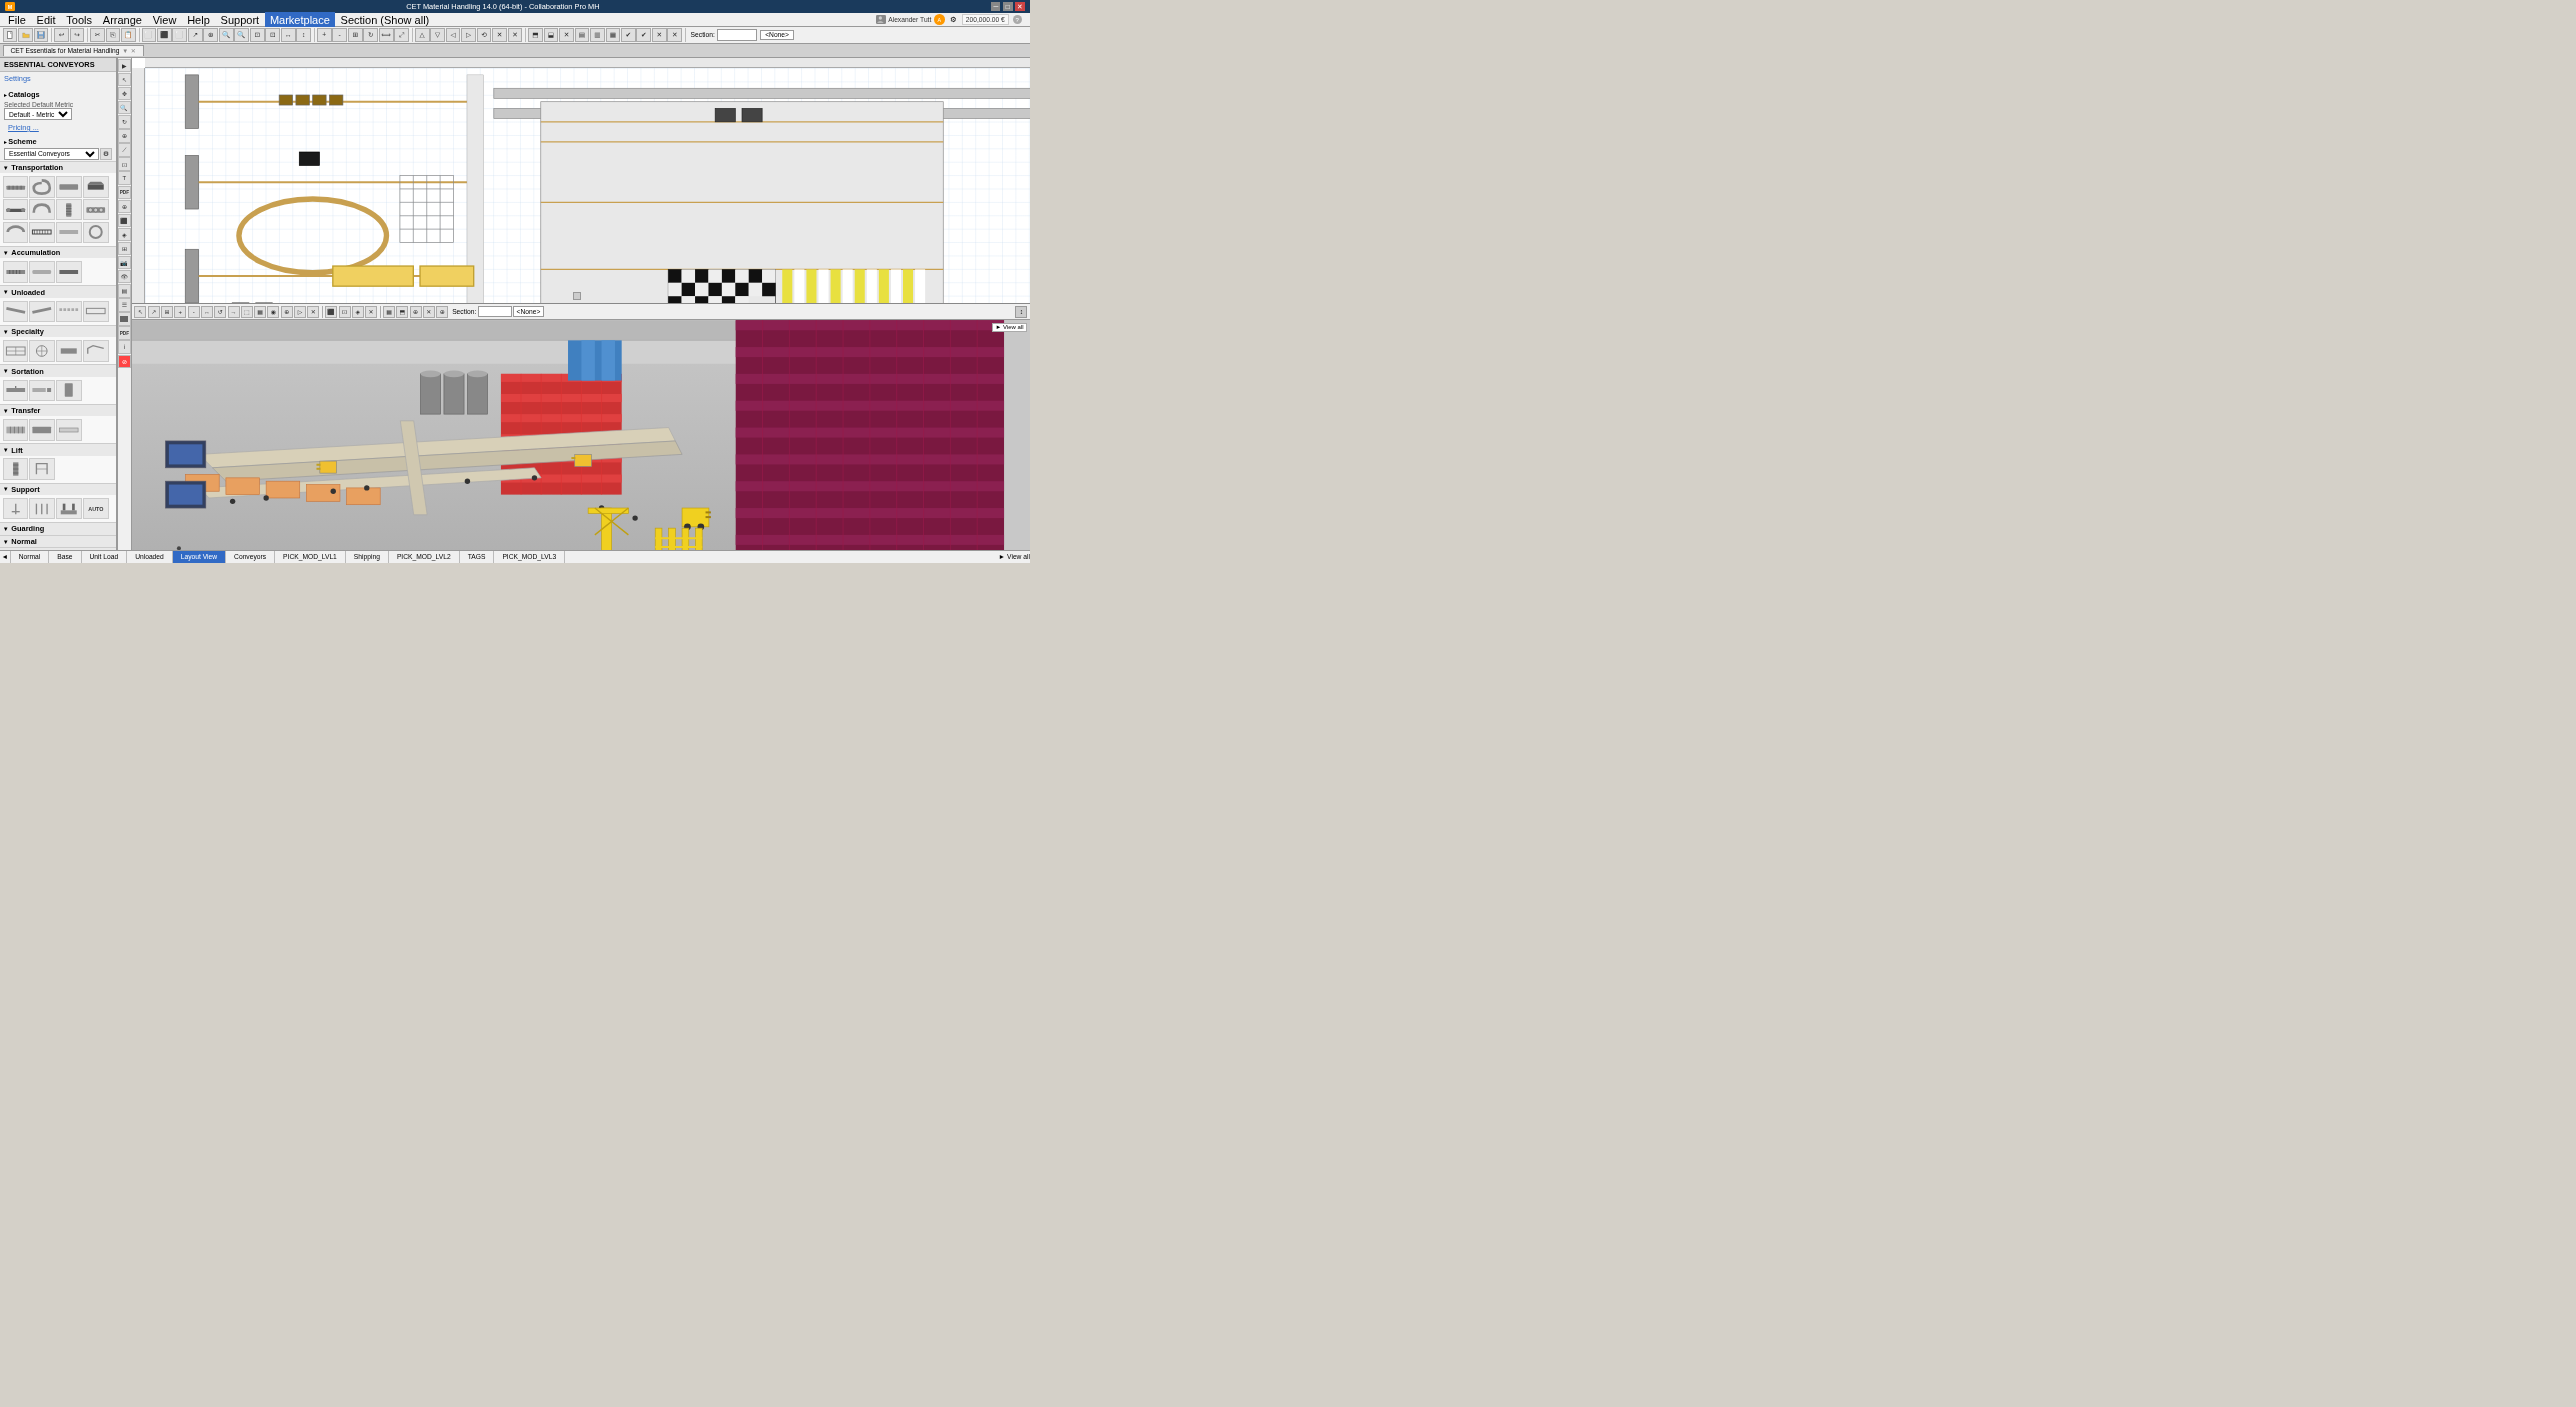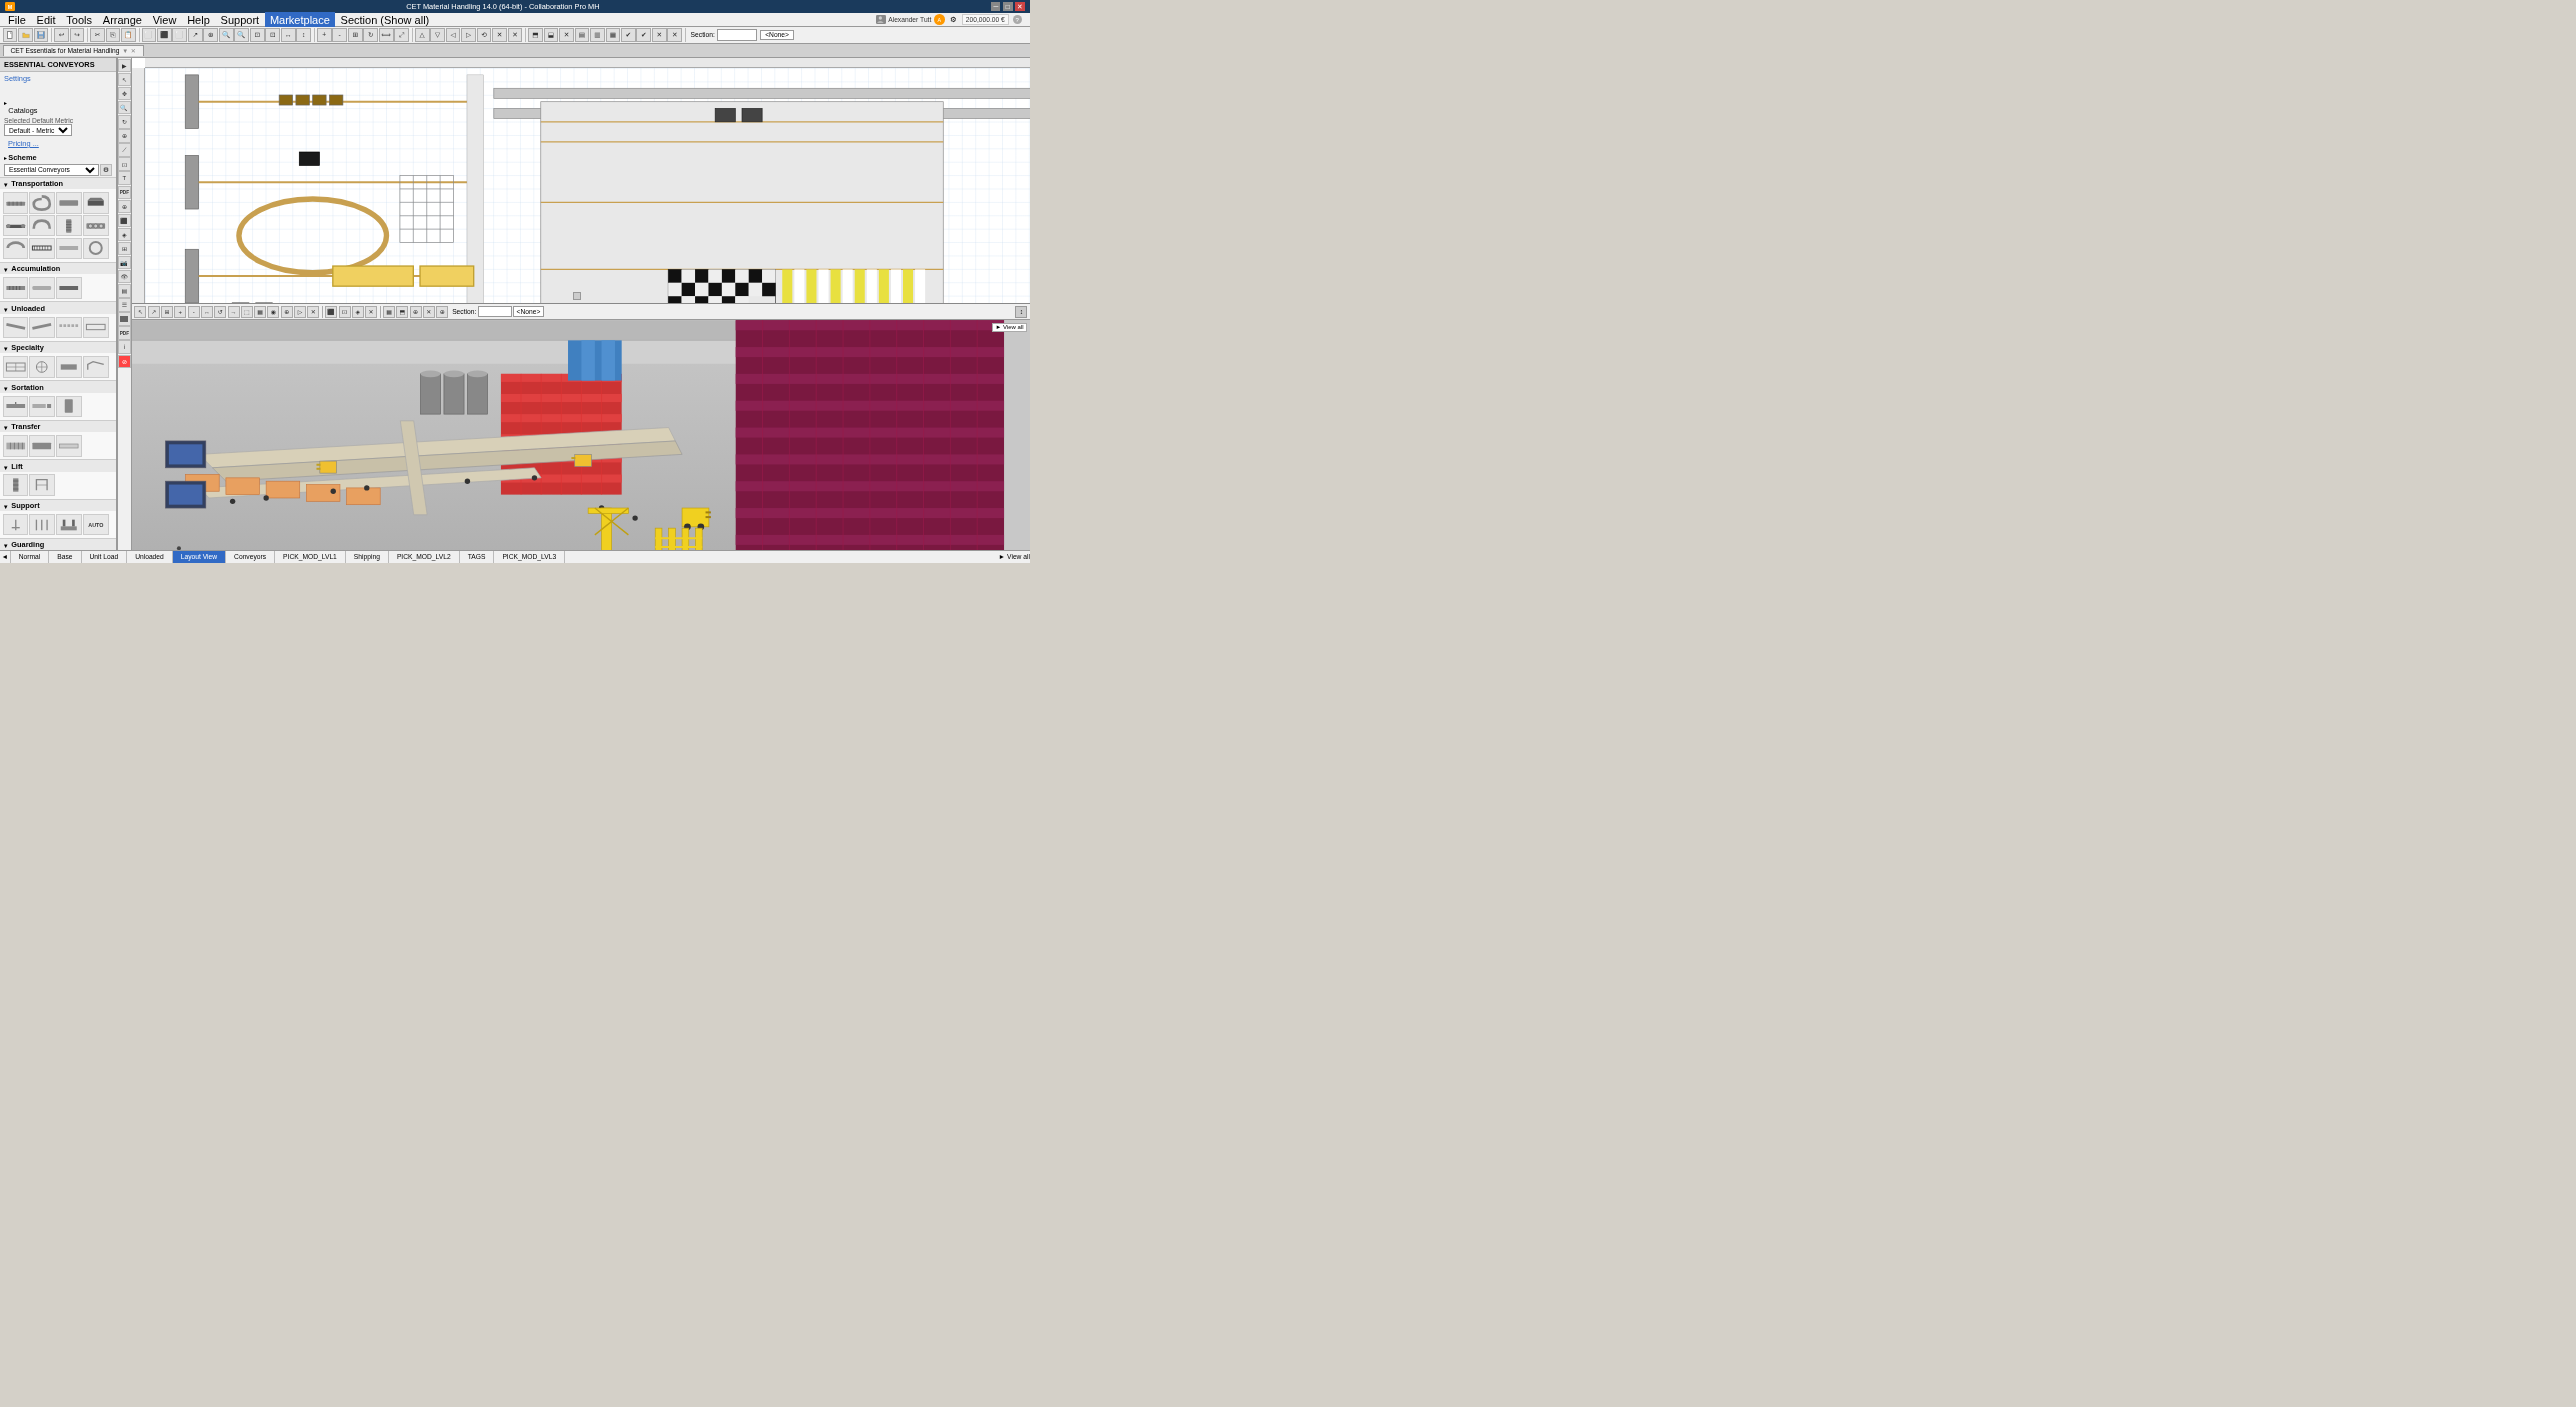--- a/index.html
+++ b/index.html
@@ -103,21 +103,21 @@
     .scheme-select {
       flex: 1;
       height: 12px;
       font-size: 6.7px;
       border: 0.7px solid #999;
       background: white;
     }
 
     .category-header {
       display: flex;
-      align-items: flex-end;
+      align-items: center;
       padding: 1.3px 2.7px;
       cursor: pointer;
       font-weight: bold;
       font-size: 7.4px;
       background: #e8e8e8;
       border-top: 0.7px solid #ccc;
     }
 
     .category-header .arrow { margin-right: 2.7px; font-size: 6px; }
 
@@ -455,21 +455,21 @@
     <div class="panel-header">ESSENTIAL CONVEYORS</div>
 
     <div class="panel-settings">
       <span class="settings-link">Settings</span>
     </div>
 
     <div class="section-div"></div>
     <div style="padding:1.3px 4px;">
       <div style="display:flex;align-items:center;gap:1.3px;cursor:pointer;">
         <span style="font-size:6px;">▸</span>
-        <span style="font-size:7.4px;font-weight:normal;margin-top:16px;">Catalogs</span>
+        <span style="font-size:7.4px;font-weight:bold;">Catalogs</span>
       </div>
     </div>
     <div style="padding:1.3px 4px;">
       <div style="font-size:6.7px;color:#555;">Selected Default Metric</div>
       <select class="catalog-select">
         <option>Default - Metric</option>
       </select>
     </div>
     <div style="padding:1.3px 4px;">
       <a class="pricing-link">Pricing ...</a>

